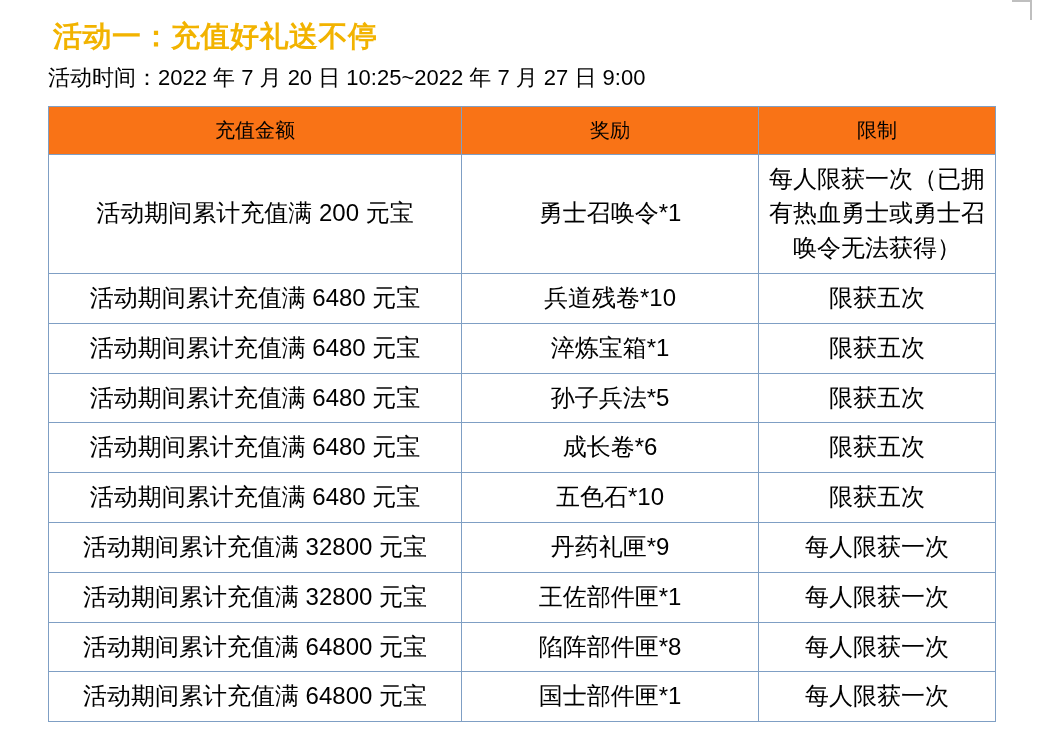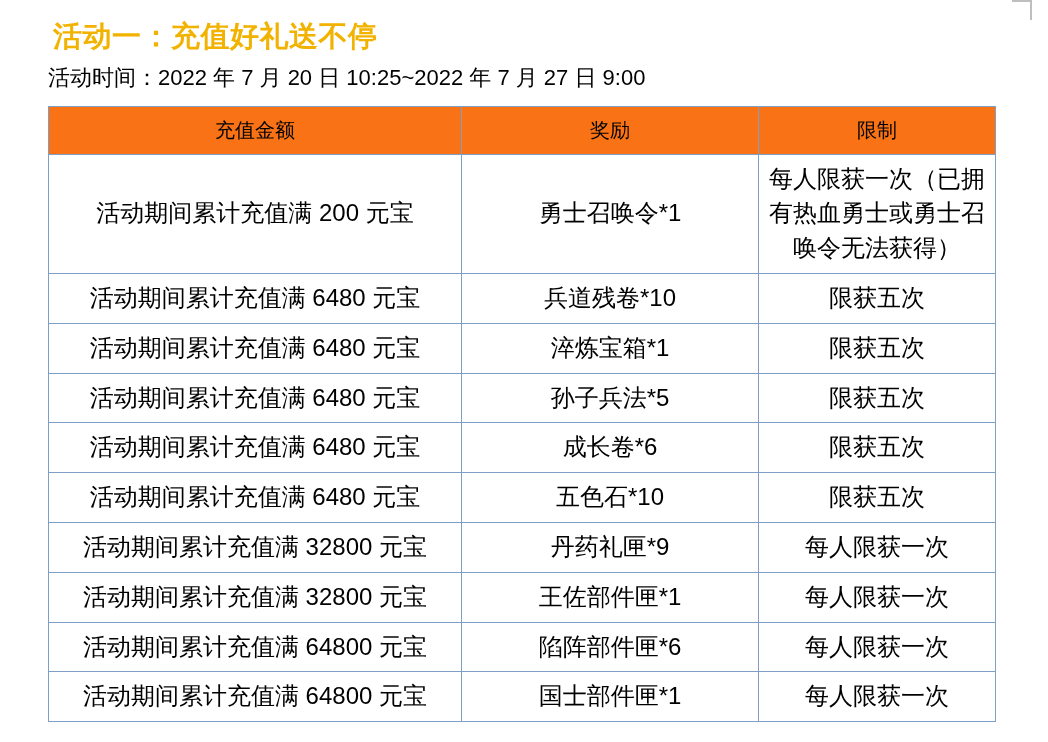--- a/index.html
+++ b/index.html
@@ -152,21 +152,21 @@
           <td>丹药礼匣*9</td>
           <td>每人限获一次</td>
         </tr>
         <tr>
           <td>活动期间累计充值满 32800 元宝</td>
           <td>王佐部件匣*1</td>
           <td>每人限获一次</td>
         </tr>
         <tr>
           <td>活动期间累计充值满 64800 元宝</td>
-          <td>陷阵部件匣*6</td>
+          <td>陷阵部件匣*8</td>
           <td>每人限获一次</td>
         </tr>
         <tr>
           <td>活动期间累计充值满 64800 元宝</td>
           <td>国士部件匣*1</td>
           <td>每人限获一次</td>
         </tr>
       </tbody>
     </table>
 

